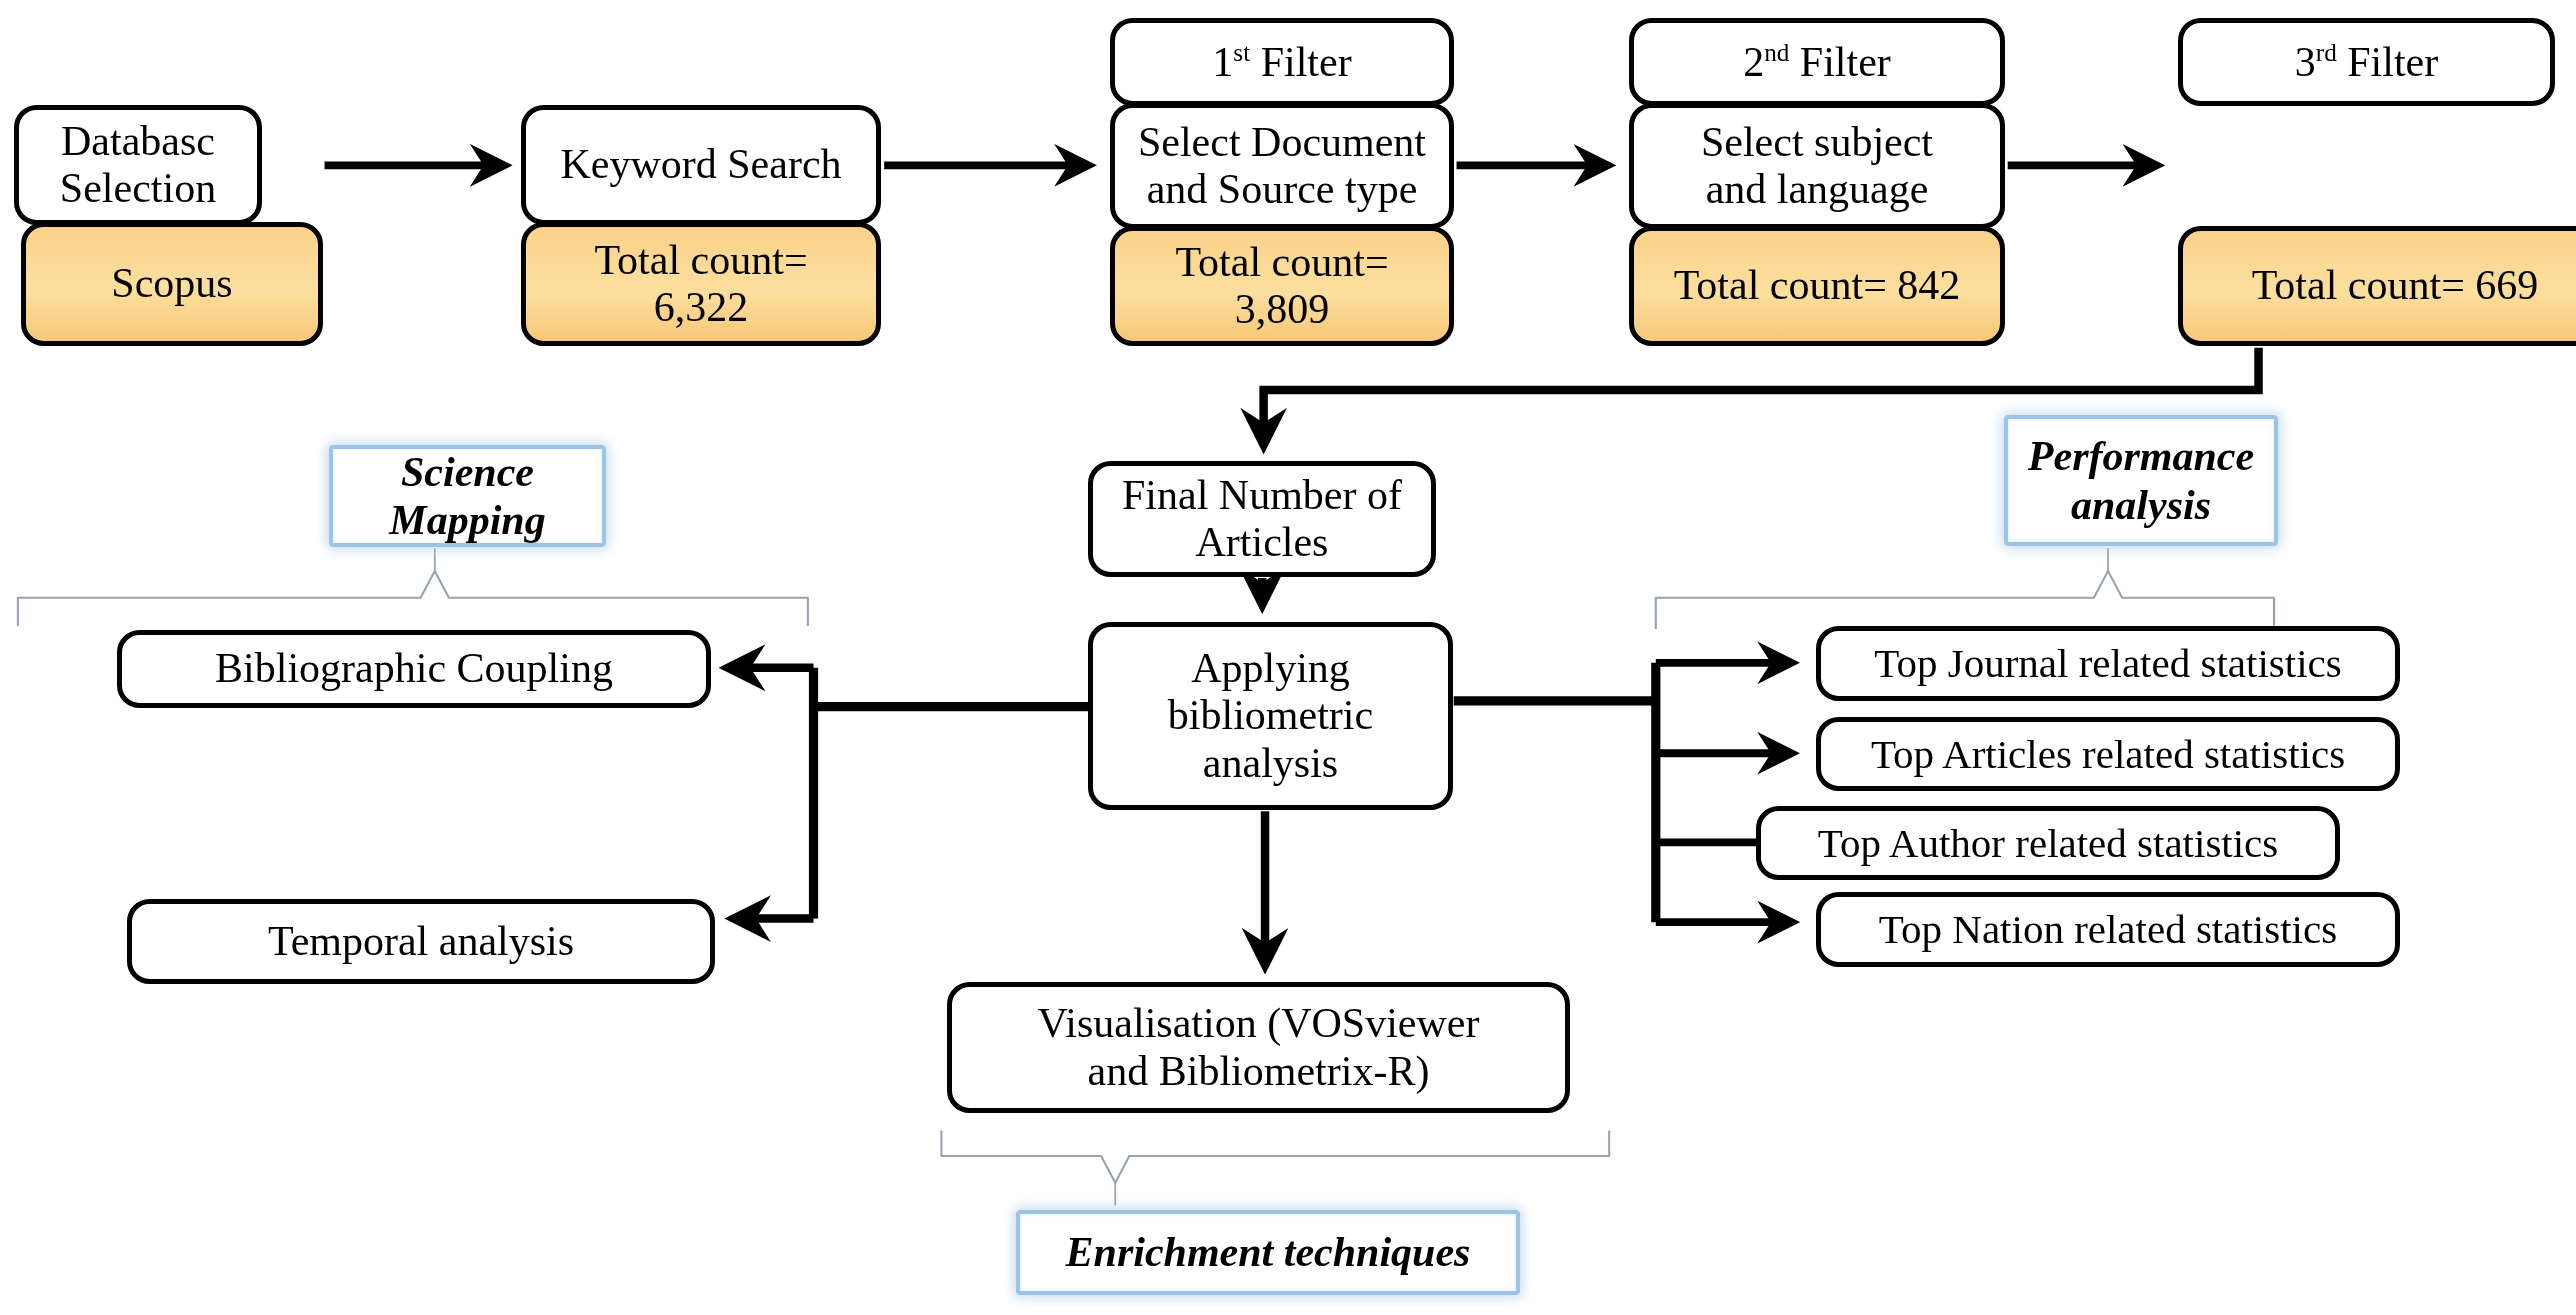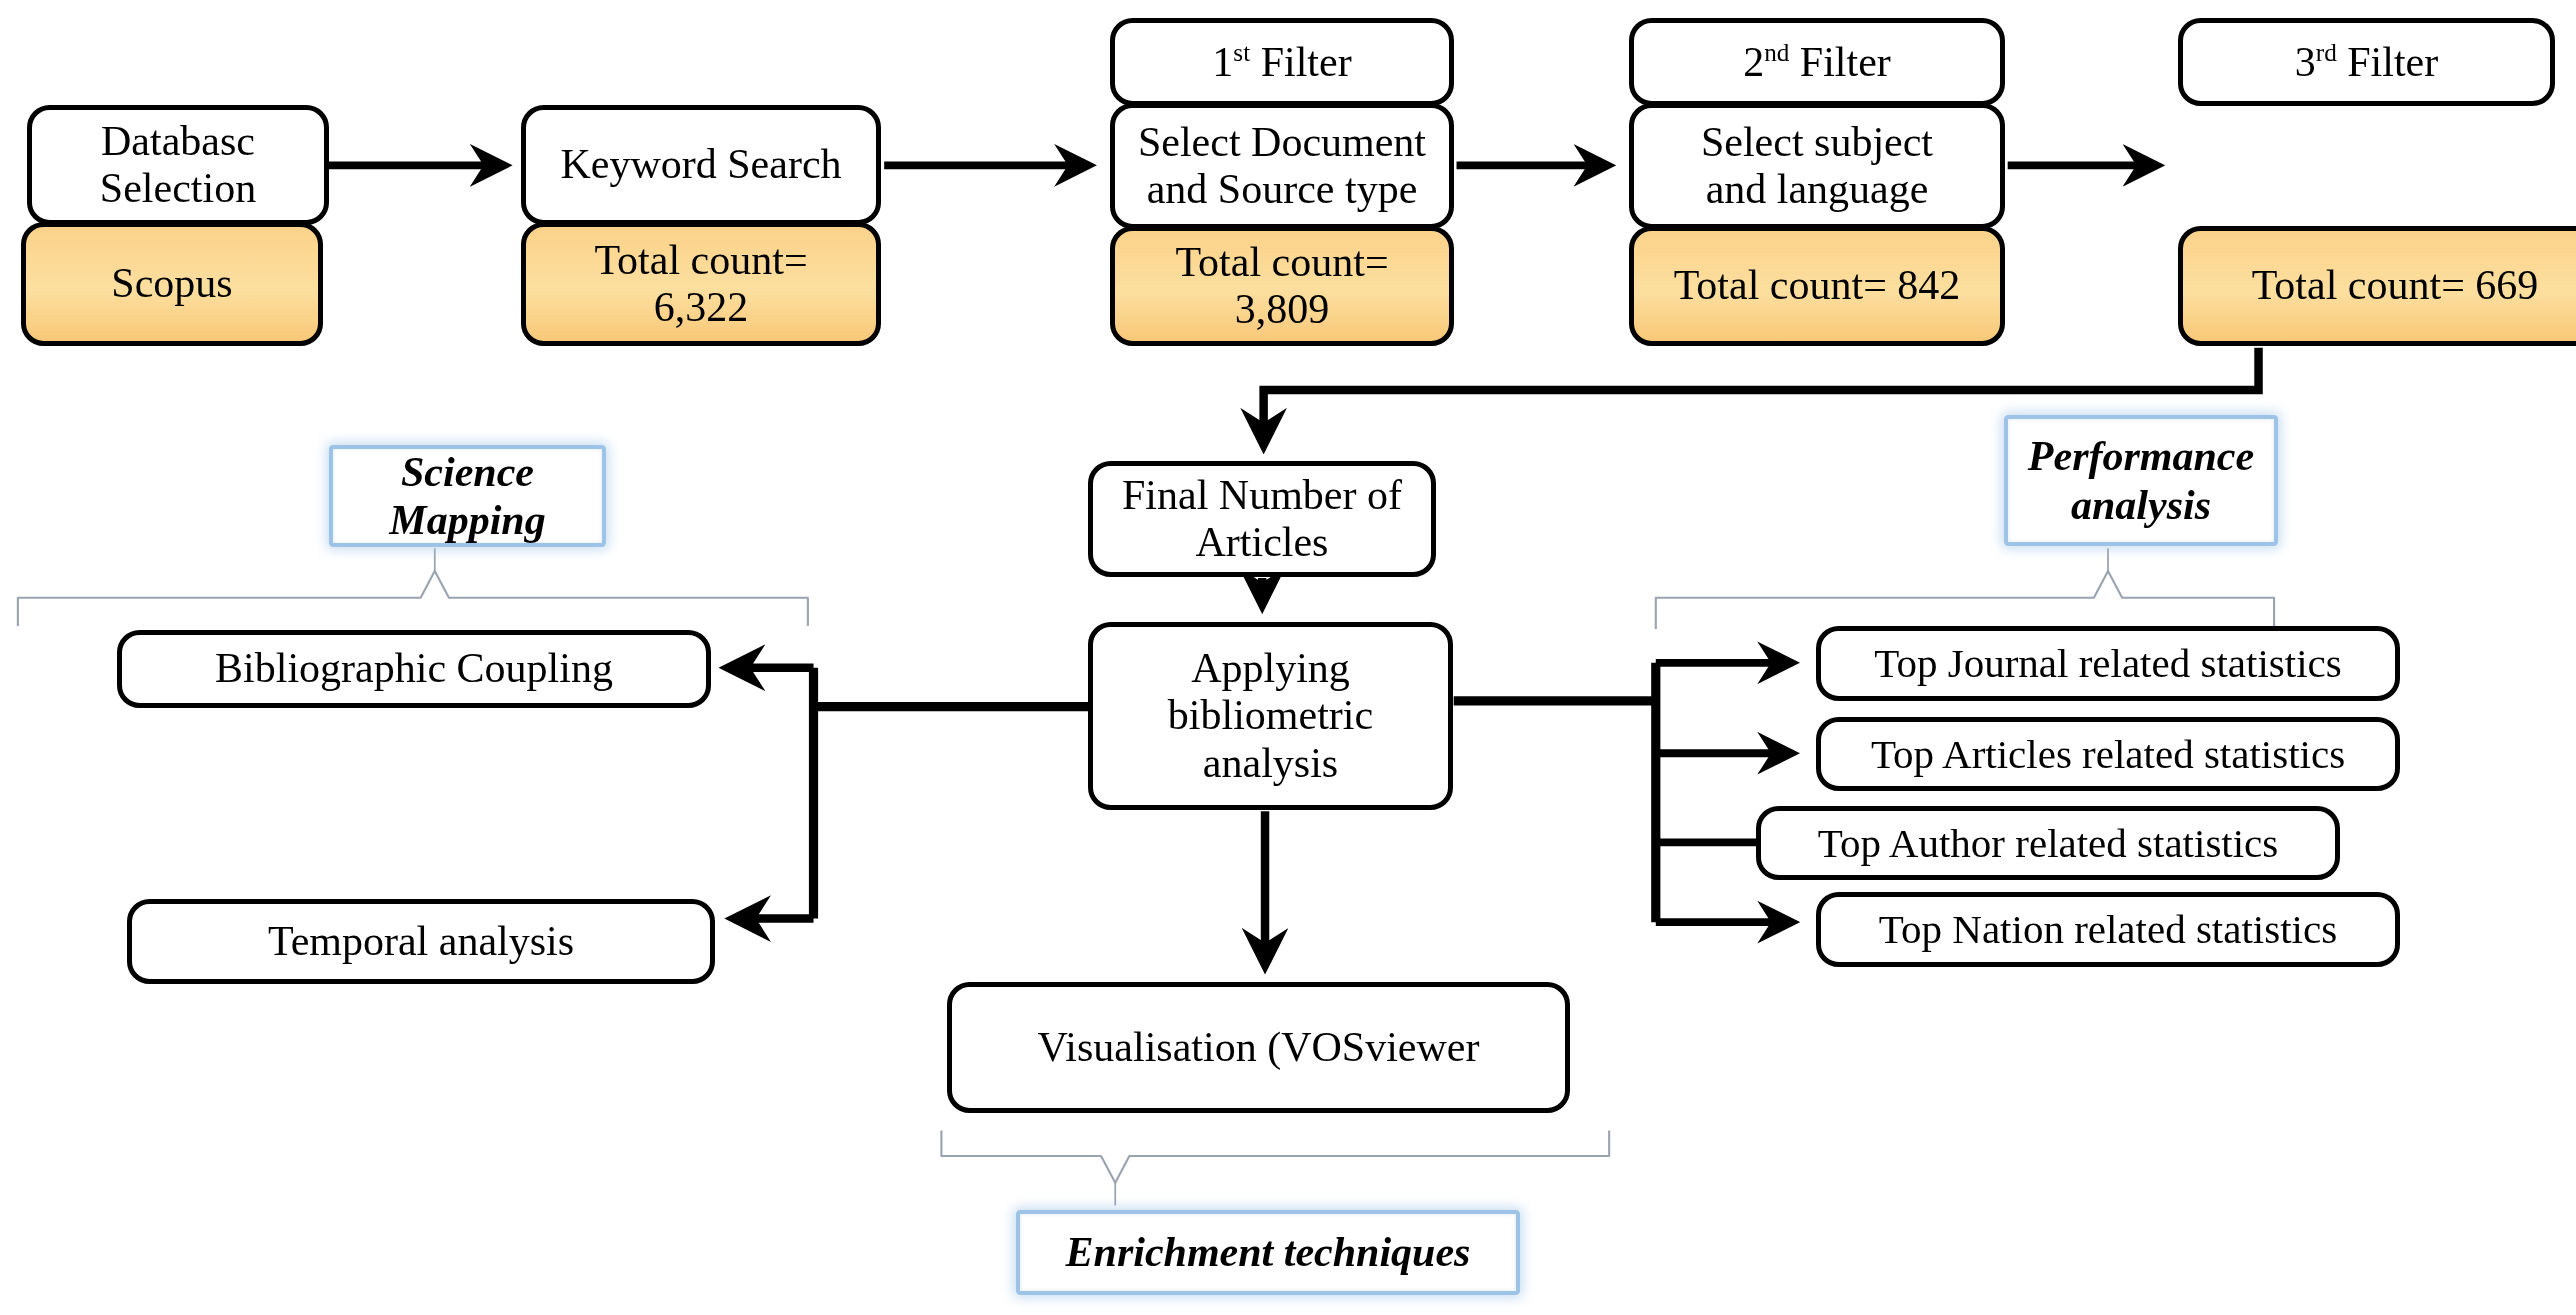--- a/index.html
+++ b/index.html
@@ -62,21 +62,21 @@
     <path d="M25,886 L25,846 L595,846 L615,808 L635,846 L1143,846 L1143,886" stroke="#9aa4b0" stroke-width="3" fill="none" stroke-linejoin="round"></path>
     <path d="M615,808 L615,776" stroke="#9aa4b0" stroke-width="2.5" fill="none"></path>
 
     <path d="M2343,890 L2343,846 L2963,846 L2983,808 L3003,846 L3218,846 L3218,890" stroke="#9aa4b0" stroke-width="3" fill="none" stroke-linejoin="round"></path>
     <path d="M2983,808 L2983,776" stroke="#9aa4b0" stroke-width="2.5" fill="none"></path>
 
     <path d="M1332,1600 L1332,1636 L1558,1636 L1578,1674 L1598,1636 L2277,1636 L2277,1600" stroke="#9aa4b0" stroke-width="3" fill="none" stroke-linejoin="round"></path>
     <path d="M1578,1674 L1578,1706" stroke="#9aa4b0" stroke-width="2.5" fill="none"></path>
   </svg>
 
-  <div class="box" style="left:27px;top:105px;width:302px;height:120px;">
+  <div class="box" style="left:14px;top:105px;width:248px;height:120px;">
     <span class="line">Databasc</span>
     <span class="line">Selection</span>
   </div>
   <div class="box orange" style="left:21px;top:222px;width:302px;height:124px;">
     <span class="line">Scopus</span>
   </div>
 
   <div class="box" style="left:521px;top:105px;width:360px;height:120px;">
     <span class="line">Keyword Search</span>
   </div>
@@ -121,20 +121,21 @@
   </div>
 
   <div class="box" style="left:1088px;top:622px;width:365px;height:188px;">
     <span class="line">Applying</span>
     <span class="line">bibliometric</span>
     <span class="line">analysis</span>
   </div>
 
   <div class="box" style="left:947px;top:982px;width:623px;height:131px;">
     <span class="line">Visualisation (VOSviewer</span>
+    <span class="line">and Bibliometrix-R)</span>
   </div>
 
   <div class="label-box" style="left:984px;top:1210px;width:504px;height:85px;">
     <span class="line">Enrichment techniques</span>
   </div>
 
   <div class="label-box" style="left:297px;top:445px;width:277px;height:102px;">
     <span class="line">Science</span>
     <span class="line">Mapping</span>
   </div>

